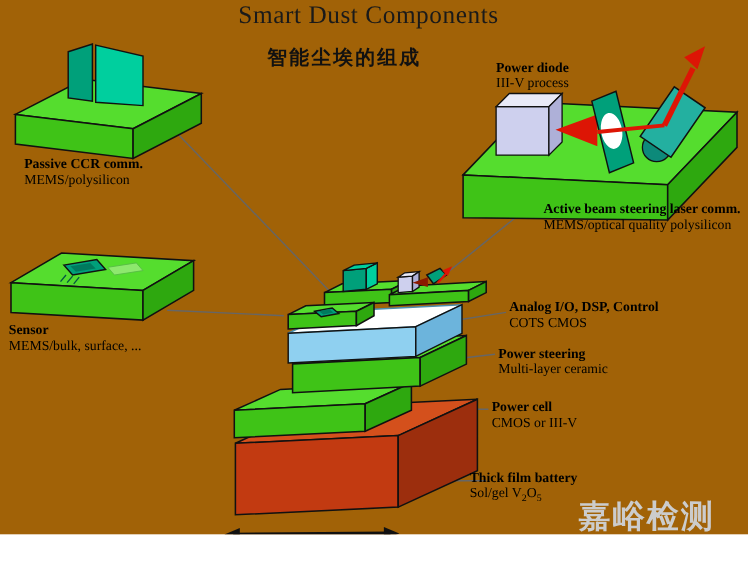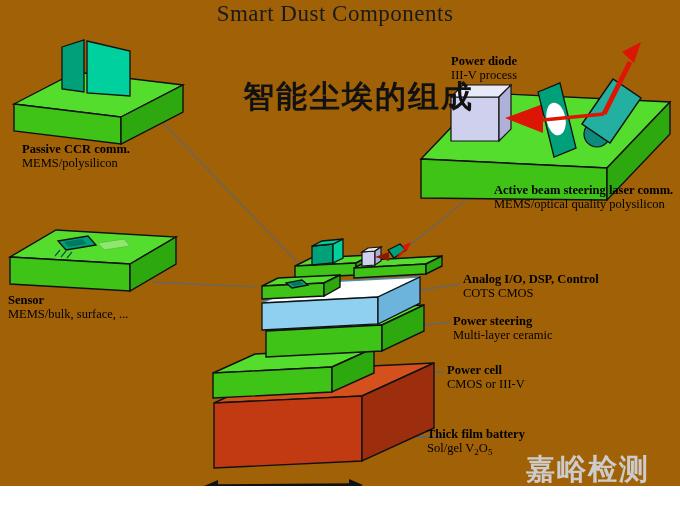--- a/index.html
+++ b/index.html
@@ -2,21 +2,21 @@
 <html style="--slab-green-top: #55dd2e; --slab-green-front: #3fc317; --slab-green-side: #2ea80f; --teal-bright: #00cf9e; --teal-dark: #00a07a; --mirror-teal: #23b0a0; --mirror-teal-dark: #0d8a7a; --lavender-front: #ced0ee; --lavender-top: #e9eaf7; --lavender-side: #aeb0d8; --laser-red: #dd1505; --cmos-blue-front: #8fd0f0; --cmos-blue-side: #6cb4dc; --cmos-top-stroke: #4a8fb0; --battery-top: #d4501c; --battery-front: #c23a11; --battery-side: #9c2e0d; --outline: #111111; --connector: #666666; --watermark: #cccccc;"><head>
 <meta charset="utf-8">
 <style>
   html,body{margin:0;padding:0;background:#fff;}
   #stage{position:relative;width:680px;height:486px;background:#a16207;overflow:hidden;
          font-family:"Liberation Serif",serif;}
   #art{position:absolute;left:0;top:0;}
   .title{position:absolute;left:160px;top:1px;width:350px;text-align:center;
          font-size:23px;color:#1a1a1a;letter-spacing:.5px;}
   .subtitle{position:absolute;left:243px;top:40px;font-family:"DejaVu Sans",sans-serif;
-         font-weight:bold;font-size:31px;color:#111;letter-spacing:2px;white-space:nowrap;margin-top:36px;}
+         font-weight:bold;font-size:18px;color:#111;letter-spacing:2px;white-space:nowrap;}
   .lbl{position:absolute;font-weight:bold;font-size:12.5px;line-height:13.5px;
        color:#000;white-space:nowrap;}
   .lbl .proc{display:block;font-weight:normal;}
   .subscript{font-size:9px;vertical-align:-3px;font-weight:normal;}
   .scale-lbl{position:absolute;left:233px;top:488px;width:100px;text-align:center;
        font-weight:bold;font-size:13px;color:#111;}
   .wm-cn{position:absolute;left:526px;top:450px;font-family:"DejaVu Sans",sans-serif;
        font-weight:bold;font-size:29px;letter-spacing:2px;color:var(--watermark,#ccc);}
   .wm-en{position:absolute;left:523px;top:484px;font-style:italic;font-size:16px;
        letter-spacing:1px;color:var(--watermark,#ccc);font-family:"Liberation Serif",serif;}

